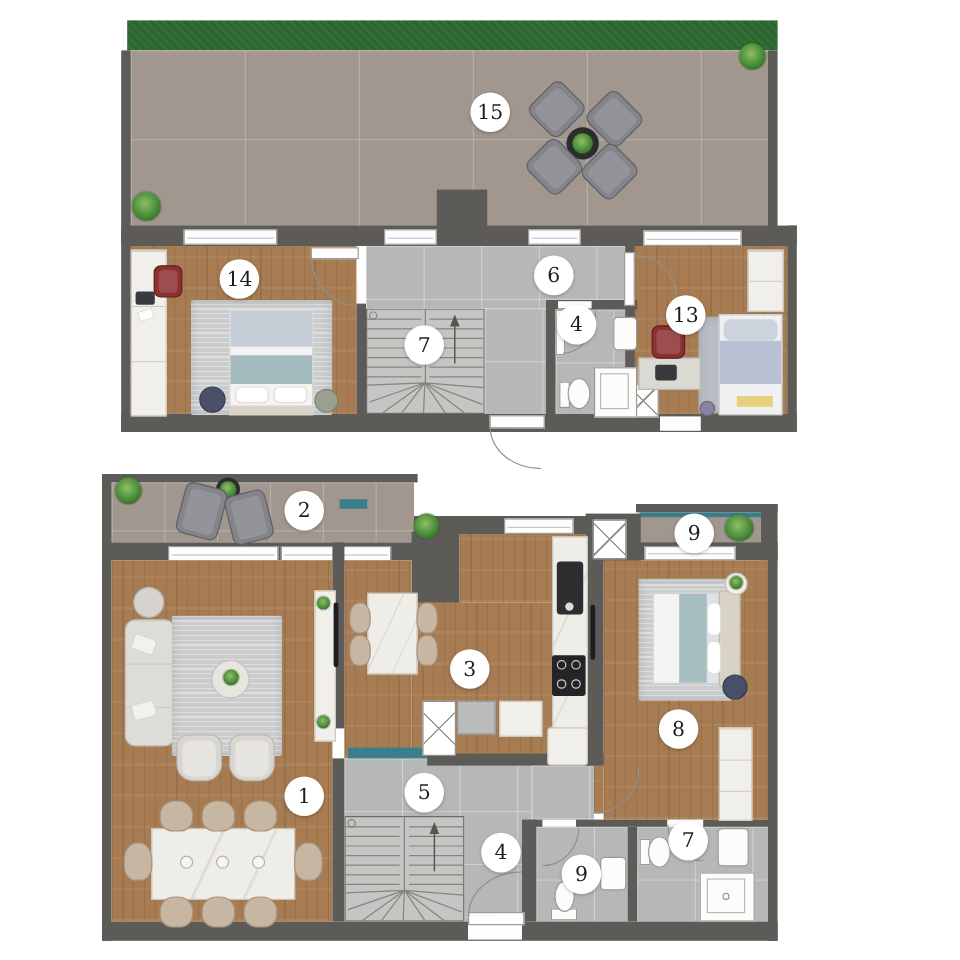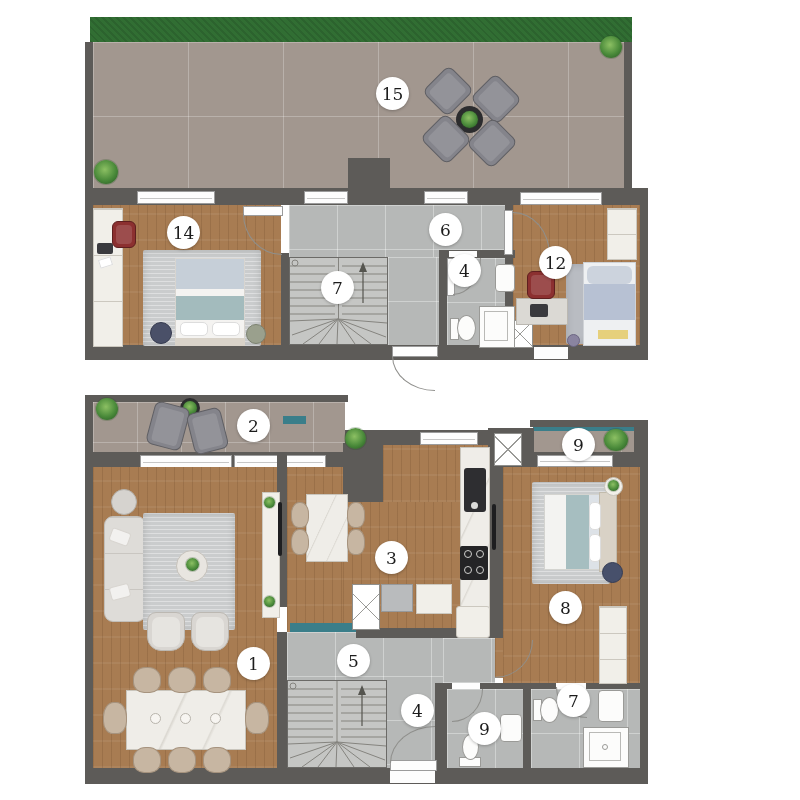--- a/index.html
+++ b/index.html
@@ -55,21 +55,21 @@
     box-shadow:0 1px 3px rgba(0,0,0,.25);display:flex;align-items:center;justify-content:center;
     font-family:"DejaVu Serif",serif;font-size:17px;color:#1c1c1c;z-index:40;}
   .tealbar{position:absolute;background:var(--glass,#3a7e8a);}
   .dark{background:#3a3a3e;position:absolute;border-radius:2px;}
 </style>
 </head>
 <body>
 
 <div id="canvas">
 
-  <div class="a" style="left:0;top:0;width:716px;height:392px;">
+  <div class="a" style="left:16px;top:0;width:716px;height:392px;">
     <div class="grass" style="left:90px;top:17px;width:542px;height:25px;"></div>
     <div class="tile-warm" style="left:93px;top:42px;width:531px;height:148px;"></div>
 
     <div class="wall" style="left:85px;top:42px;width:8px;height:318px;"></div>
     <div class="wall" style="left:624px;top:42px;width:8px;height:148px;"></div>
     <div class="wall" style="left:348px;top:158px;width:42px;height:32px;"></div>
     <div class="wall" style="left:85px;top:188px;width:563px;height:17px;"></div>
     <div class="wall" style="left:640px;top:188px;width:8px;height:172px;"></div>
     <div class="wall" style="left:85px;top:345px;width:563px;height:15px;"></div>
 
@@ -164,21 +164,21 @@
     <div class="label" style="left:429px;top:213px;">
         <span>6</span>
       </div>
     <div class="label" style="left:321px;top:271px;">
         <span>7</span>
       </div>
     <div class="label" style="left:448px;top:254px;">
         <span>4</span>
       </div>
     <div class="label" style="left:539px;top:246px;">
-        <span>12</span>
+        <span>13</span>
       </div>
   </div>
 
   <div class="a" style="left:0;top:392px;width:800px;height:408px;">
   </div>
 
   <div class="tile-warm grid-s" style="left:93px;top:402px;width:252px;height:50px;"></div>
   <div class="wall" style="left:85px;top:395px;width:8px;height:389px;"></div>
   <div class="wall" style="left:85px;top:395px;width:263px;height:7px;"></div>
   <div class="wall" style="left:85px;top:452px;width:263px;height:15px;"></div>

